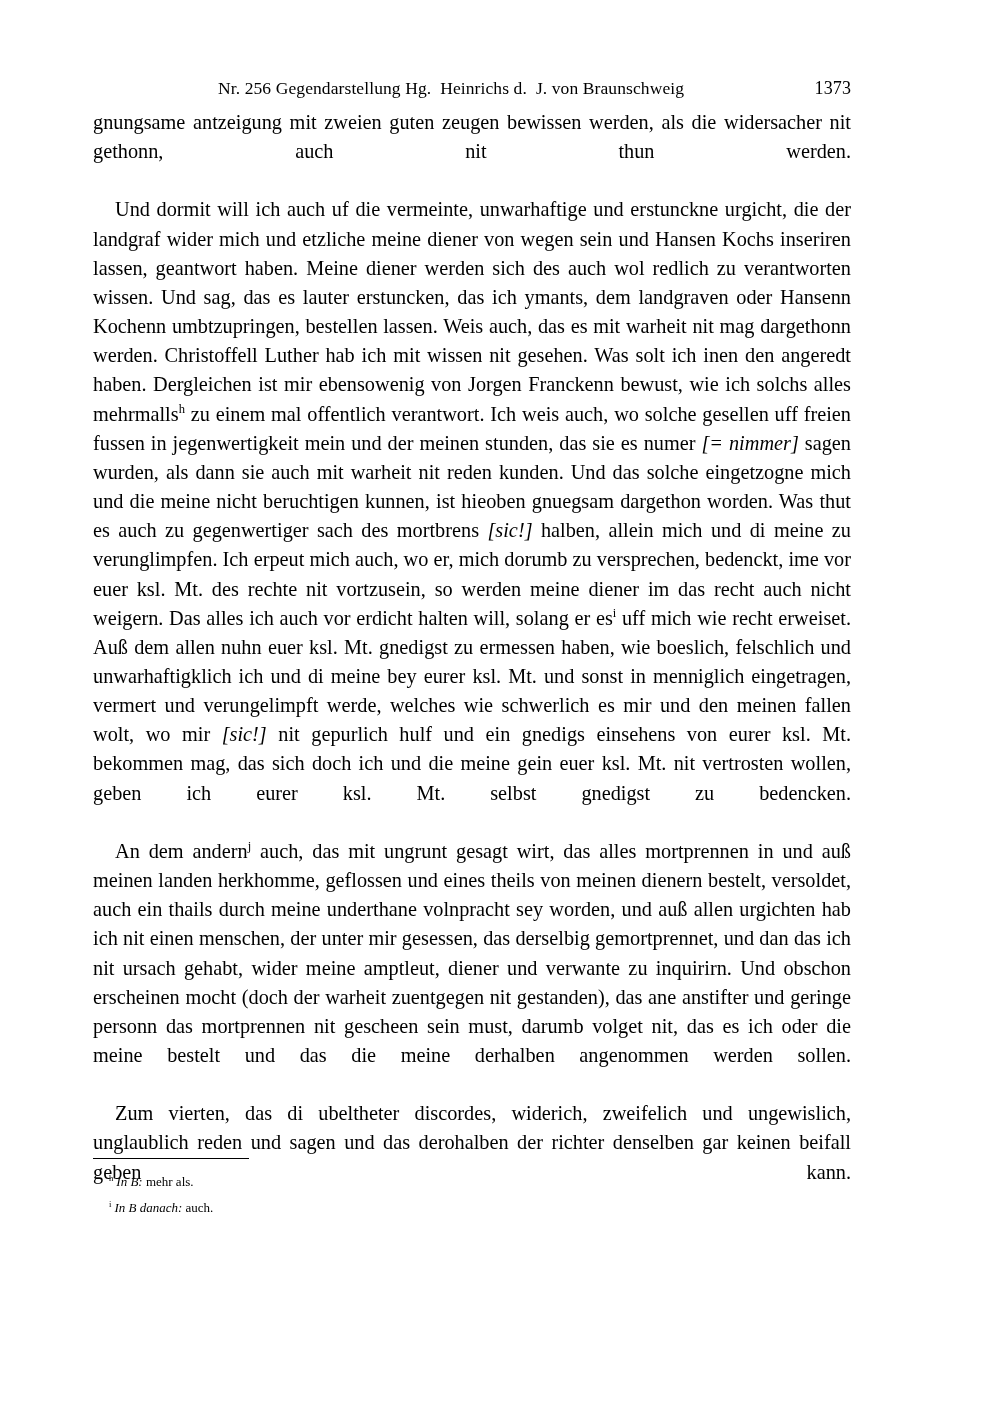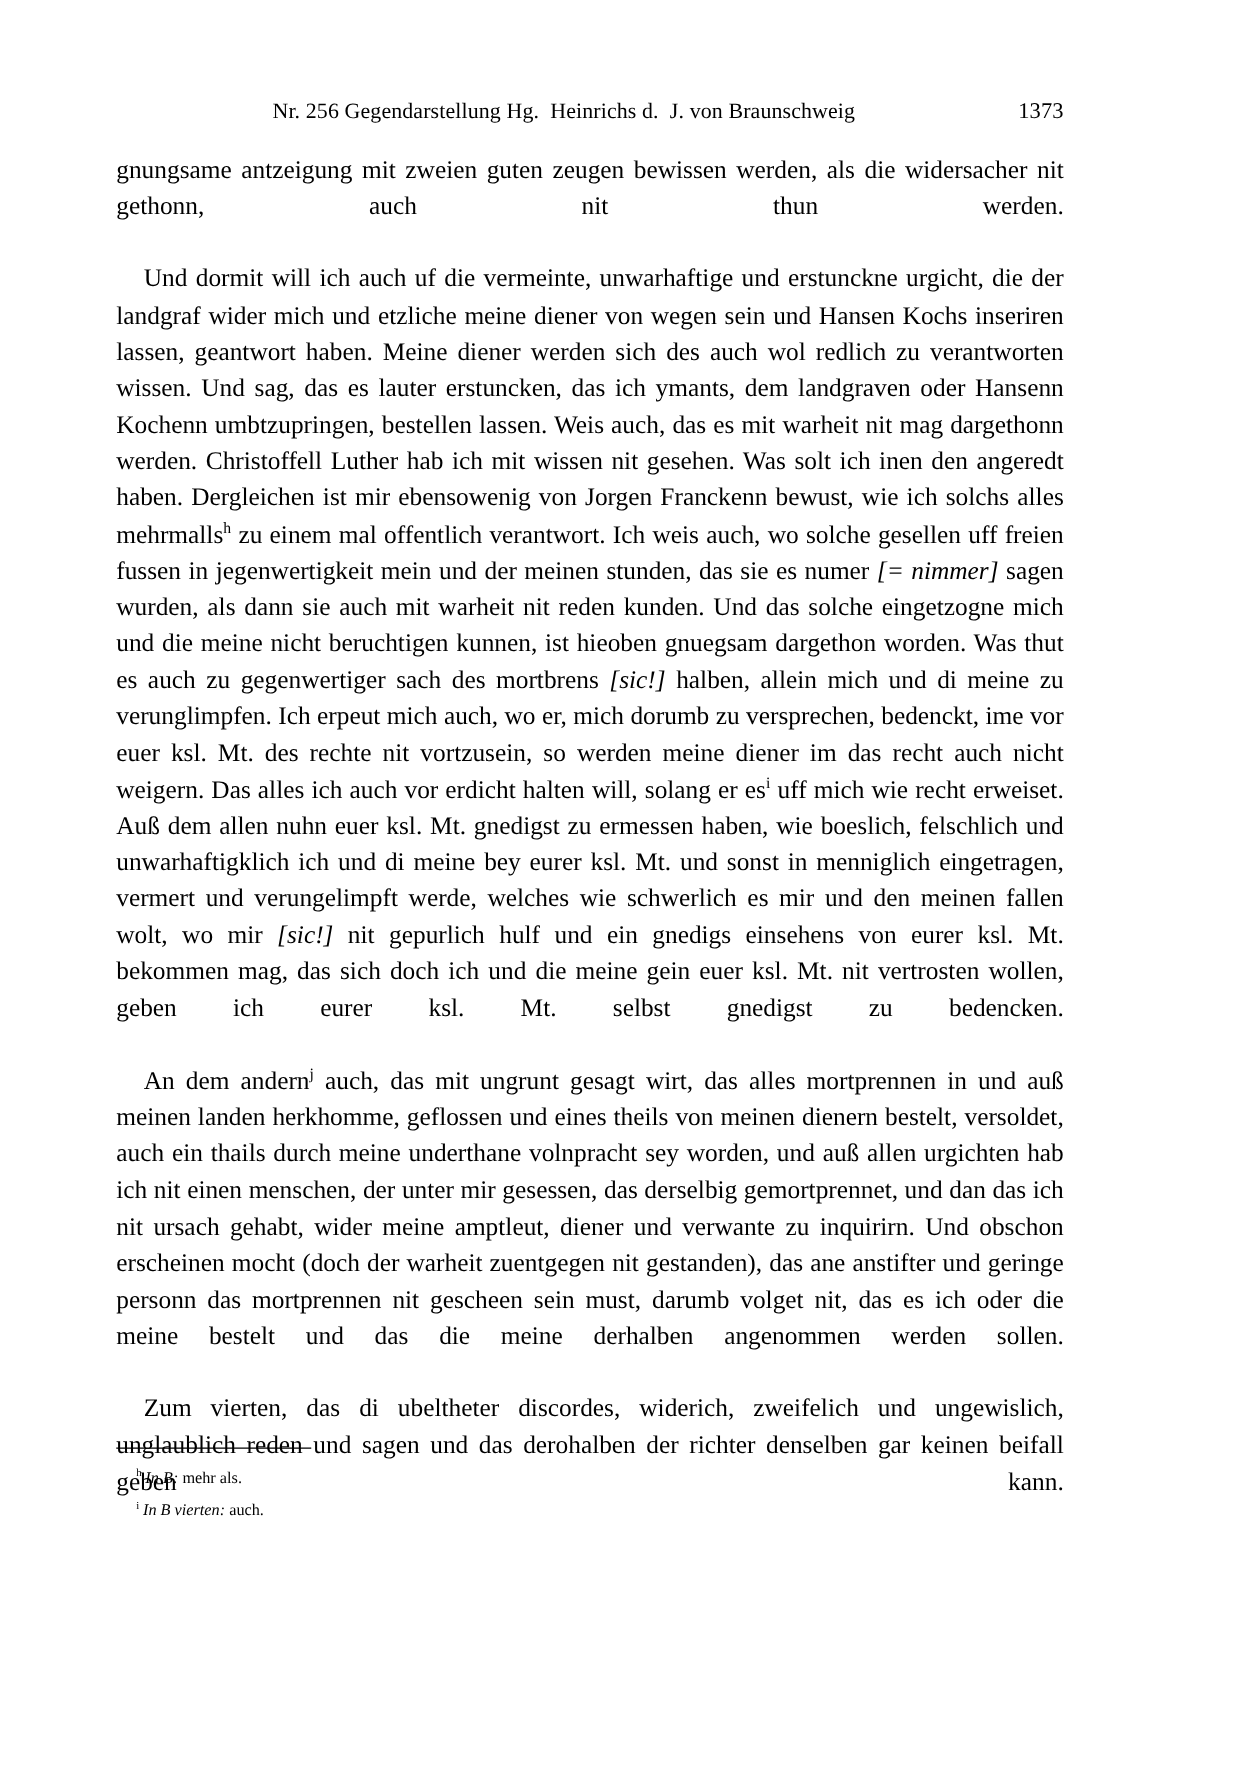--- a/index.html
+++ b/index.html
@@ -41,21 +41,21 @@
     white-space: pre;
   }
   .running-head-folio {
     font-size: 18px;
   }
 
   
   .textblock {
     position: absolute;
     left: 93px;
-    top: 122px;
+    top: 108px;
     width: 758px;
   }
   .para {
     margin: 0;
     text-align: justify;
     text-justify: inter-word;
     font-size: 20.3px;
     line-height: 29.15px;
     hyphens: manual;
     -webkit-hyphens: manual;
@@ -126,17 +126,17 @@
       <p class="para">gnungsame antzeigung mit zweien guten zeugen bewissen werden, als die widersacher nit gethonn, auch nit thun werden.</p>
       <p class="para indent">Und dormit will ich auch uf die vermeinte, unwarhaftige und erstunckne urgicht, die der landgraf wider mich und etzliche meine diener von wegen sein und Hansen Kochs inseriren lassen, geantwort haben. Meine diener werden sich des auch wol redlich zu verantworten wissen. Und sag, das es lauter erstuncken, das ich ymants, dem landgraven oder Hansenn Kochenn umbtzupringen, bestellen lassen. Weis auch, das es mit warheit nit mag dargethonn werden. Christoffell Luther hab ich mit wissen nit gesehen. Was solt ich inen den angeredt haben. Dergleichen ist mir ebensowenig von Jorgen Franckenn bewust, wie ich solchs alles mehrmalls<sup class="fn">h</sup> zu einem mal offentlich verantwort. Ich weis auch, wo solche gesellen uff freien fussen in jegenwertigkeit mein und der meinen stunden, das sie es numer <span class="ed">[= nimmer]</span> sagen wurden, als dann sie auch mit warheit nit reden kunden. Und das solche eingetzogne mich und die meine nicht beruchtigen kunnen, ist hieoben gnuegsam dargethon worden. Was thut es auch zu gegenwertiger sach des mortbrens <span class="ed">[sic!]</span> halben, allein mich und di meine zu verunglimpfen. Ich erpeut mich auch, wo er, mich dorumb zu versprechen, bedenckt, ime vor euer ksl. Mt. des rechte nit vortzusein, so werden meine diener im das recht auch nicht weigern. Das alles ich auch vor erdicht halten will, solang er es<sup class="fn">i</sup> uff mich wie recht erweiset. Auß dem allen nuhn euer ksl. Mt. gnedigst zu ermessen haben, wie boeslich, felschlich und unwarhaftigklich ich und di meine bey eurer ksl. Mt. und sonst in menniglich eingetragen, vermert und verungelimpft werde, welches wie schwerlich es mir und den meinen fallen wolt, wo mir <span class="ed">[sic!]</span> nit gepurlich hulf und ein gnedigs einsehens von eurer ksl. Mt. bekommen mag, das sich doch ich und die meine gein euer ksl. Mt. nit vertrosten wollen, geben ich eurer ksl. Mt. selbst gnedigst zu bedencken.</p>
       <p class="para indent">An dem andern<sup class="fn">j</sup> auch, das mit ungrunt gesagt wirt, das alles mortprennen in und auß meinen landen herkhomme, geflossen und eines theils von meinen dienern bestelt, versoldet, auch ein thails durch meine underthane volnpracht sey worden, und auß allen urgichten hab ich nit einen menschen, der unter mir gesessen, das derselbig gemortprennet, und dan das ich nit ursach gehabt, wider meine amptleut, diener und verwante zu inquirirn. Und obschon erscheinen mocht (doch der warheit zuentgegen nit gestanden), das ane anstifter und geringe personn das mortprennen nit gescheen sein must, darumb volget nit, das es ich oder die meine bestelt und das die meine derhalben angenommen werden sollen.</p>
       <p class="para indent">Zum vierten, das di ubeltheter discordes, widerich, zweifelich und ungewislich, unglaublich reden und sagen und das derohalben der richter denselben gar keinen beifall geben kann.</p>
     </div>
 
   <div class="footnotes">
     <div class="fn-rule"></div>
     <div id="footnote-list">
         <div class="fn-line"><span class="fn-marker">h</span><span class="fn-src">In B:</span> mehr als.</div>
-        <div class="fn-line"><span class="fn-marker">i</span><span class="fn-src">In B vierten:</span> auch.</div>
+        <div class="fn-line"><span class="fn-marker">i</span><span class="fn-src">In B danach:</span> auch.</div>
       </div>
   </div>
 
 </div>
 
 </body></html>

